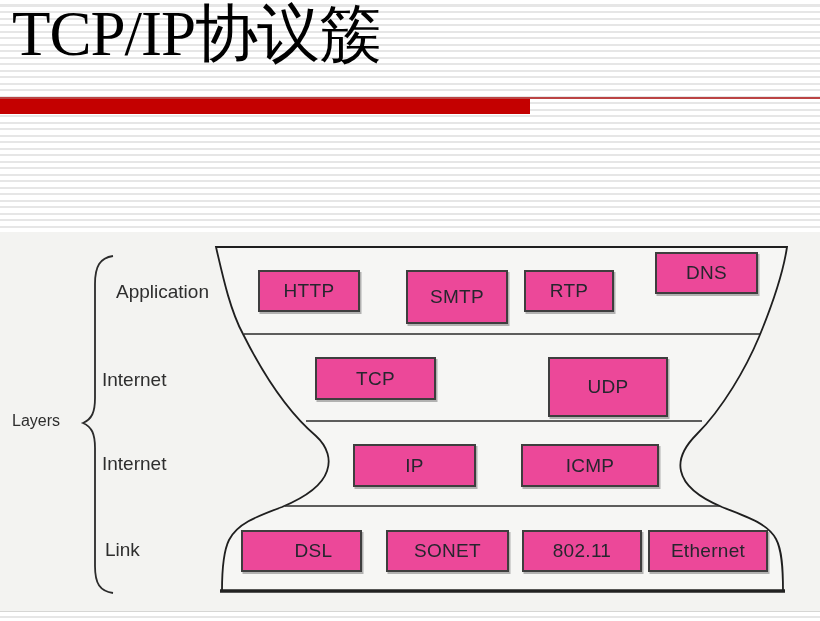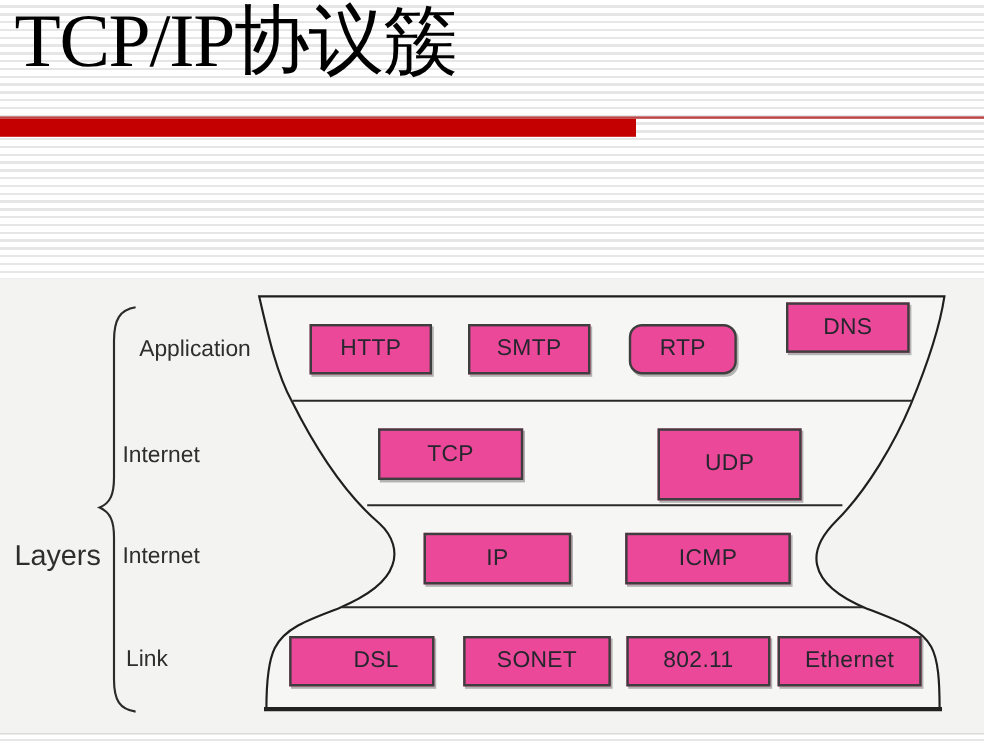--- a/index.html
+++ b/index.html
@@ -33,31 +33,31 @@
     position:absolute;left:0;top:0;width:820px;height:621px;pointer-events:none;
   }
   .hourglass{fill:#f6f6f4;stroke:#1f1f1f;stroke-width:1.8;}
   .sep{stroke:#2a2a2a;stroke-width:1.6;}
   .baseline{stroke:#222222;stroke-width:3.5;}
   .bracket{fill:none;stroke:#2b2b2b;stroke-width:1.8;}
   .layer-label{
     position:absolute;font-size:19px;line-height:21px;color:#2e2e2e;white-space:nowrap;
   }
   .group-label{
-    position:absolute;left:12px;top:410px;font-size:24px;line-height:22px;color:#2e2e2e;margin-top:43px;
+    position:absolute;left:12px;top:410px;font-size:16px;line-height:22px;color:#2e2e2e;
   }
   .proto{
     position:absolute;display:flex;align-items:center;justify-content:center;
     background:#ec4899;border:2px solid #3e3e3e;
     box-shadow:1.5px 2px 0 rgba(110,110,110,0.5);
     font-size:19px;color:#26262e;letter-spacing:0.3px;box-sizing:border-box;
   }
   .b-http    {left:258px;top:270px;width:102px;height:42px;}
-  .b-smtp    {left:390px;top:270px;width:102px;height:42px;}
-  .b-rtp     {left:524px;top:270px;width:90px; height:42px;border-radius:11px;}
+  .b-smtp    {left:406px;top:270px;width:102px;height:54px;}
+  .b-rtp     {left:524px;top:270px;width:90px; height:42px;}
   .b-dns     {left:655px;top:252px;width:103px;height:42px;}
   .b-tcp     {left:315px;top:357px;width:121px;height:43px;}
   .b-udp     {left:548px;top:357px;width:120px;height:60px;}
   .b-ip      {left:353px;top:444px;width:123px;height:43px;}
   .b-icmp    {left:521px;top:444px;width:138px;height:43px;}
   .b-dsl     {left:241px;top:530px;width:121px;height:42px;padding-left:24px;}
   .b-sonet   {left:386px;top:530px;width:123px;height:42px;}
   .b-80211   {left:522px;top:530px;width:120px;height:42px;}
   .b-ethernet{left:648px;top:530px;width:120px;height:42px;}
   .l-application{left:116px; top:281px;}

